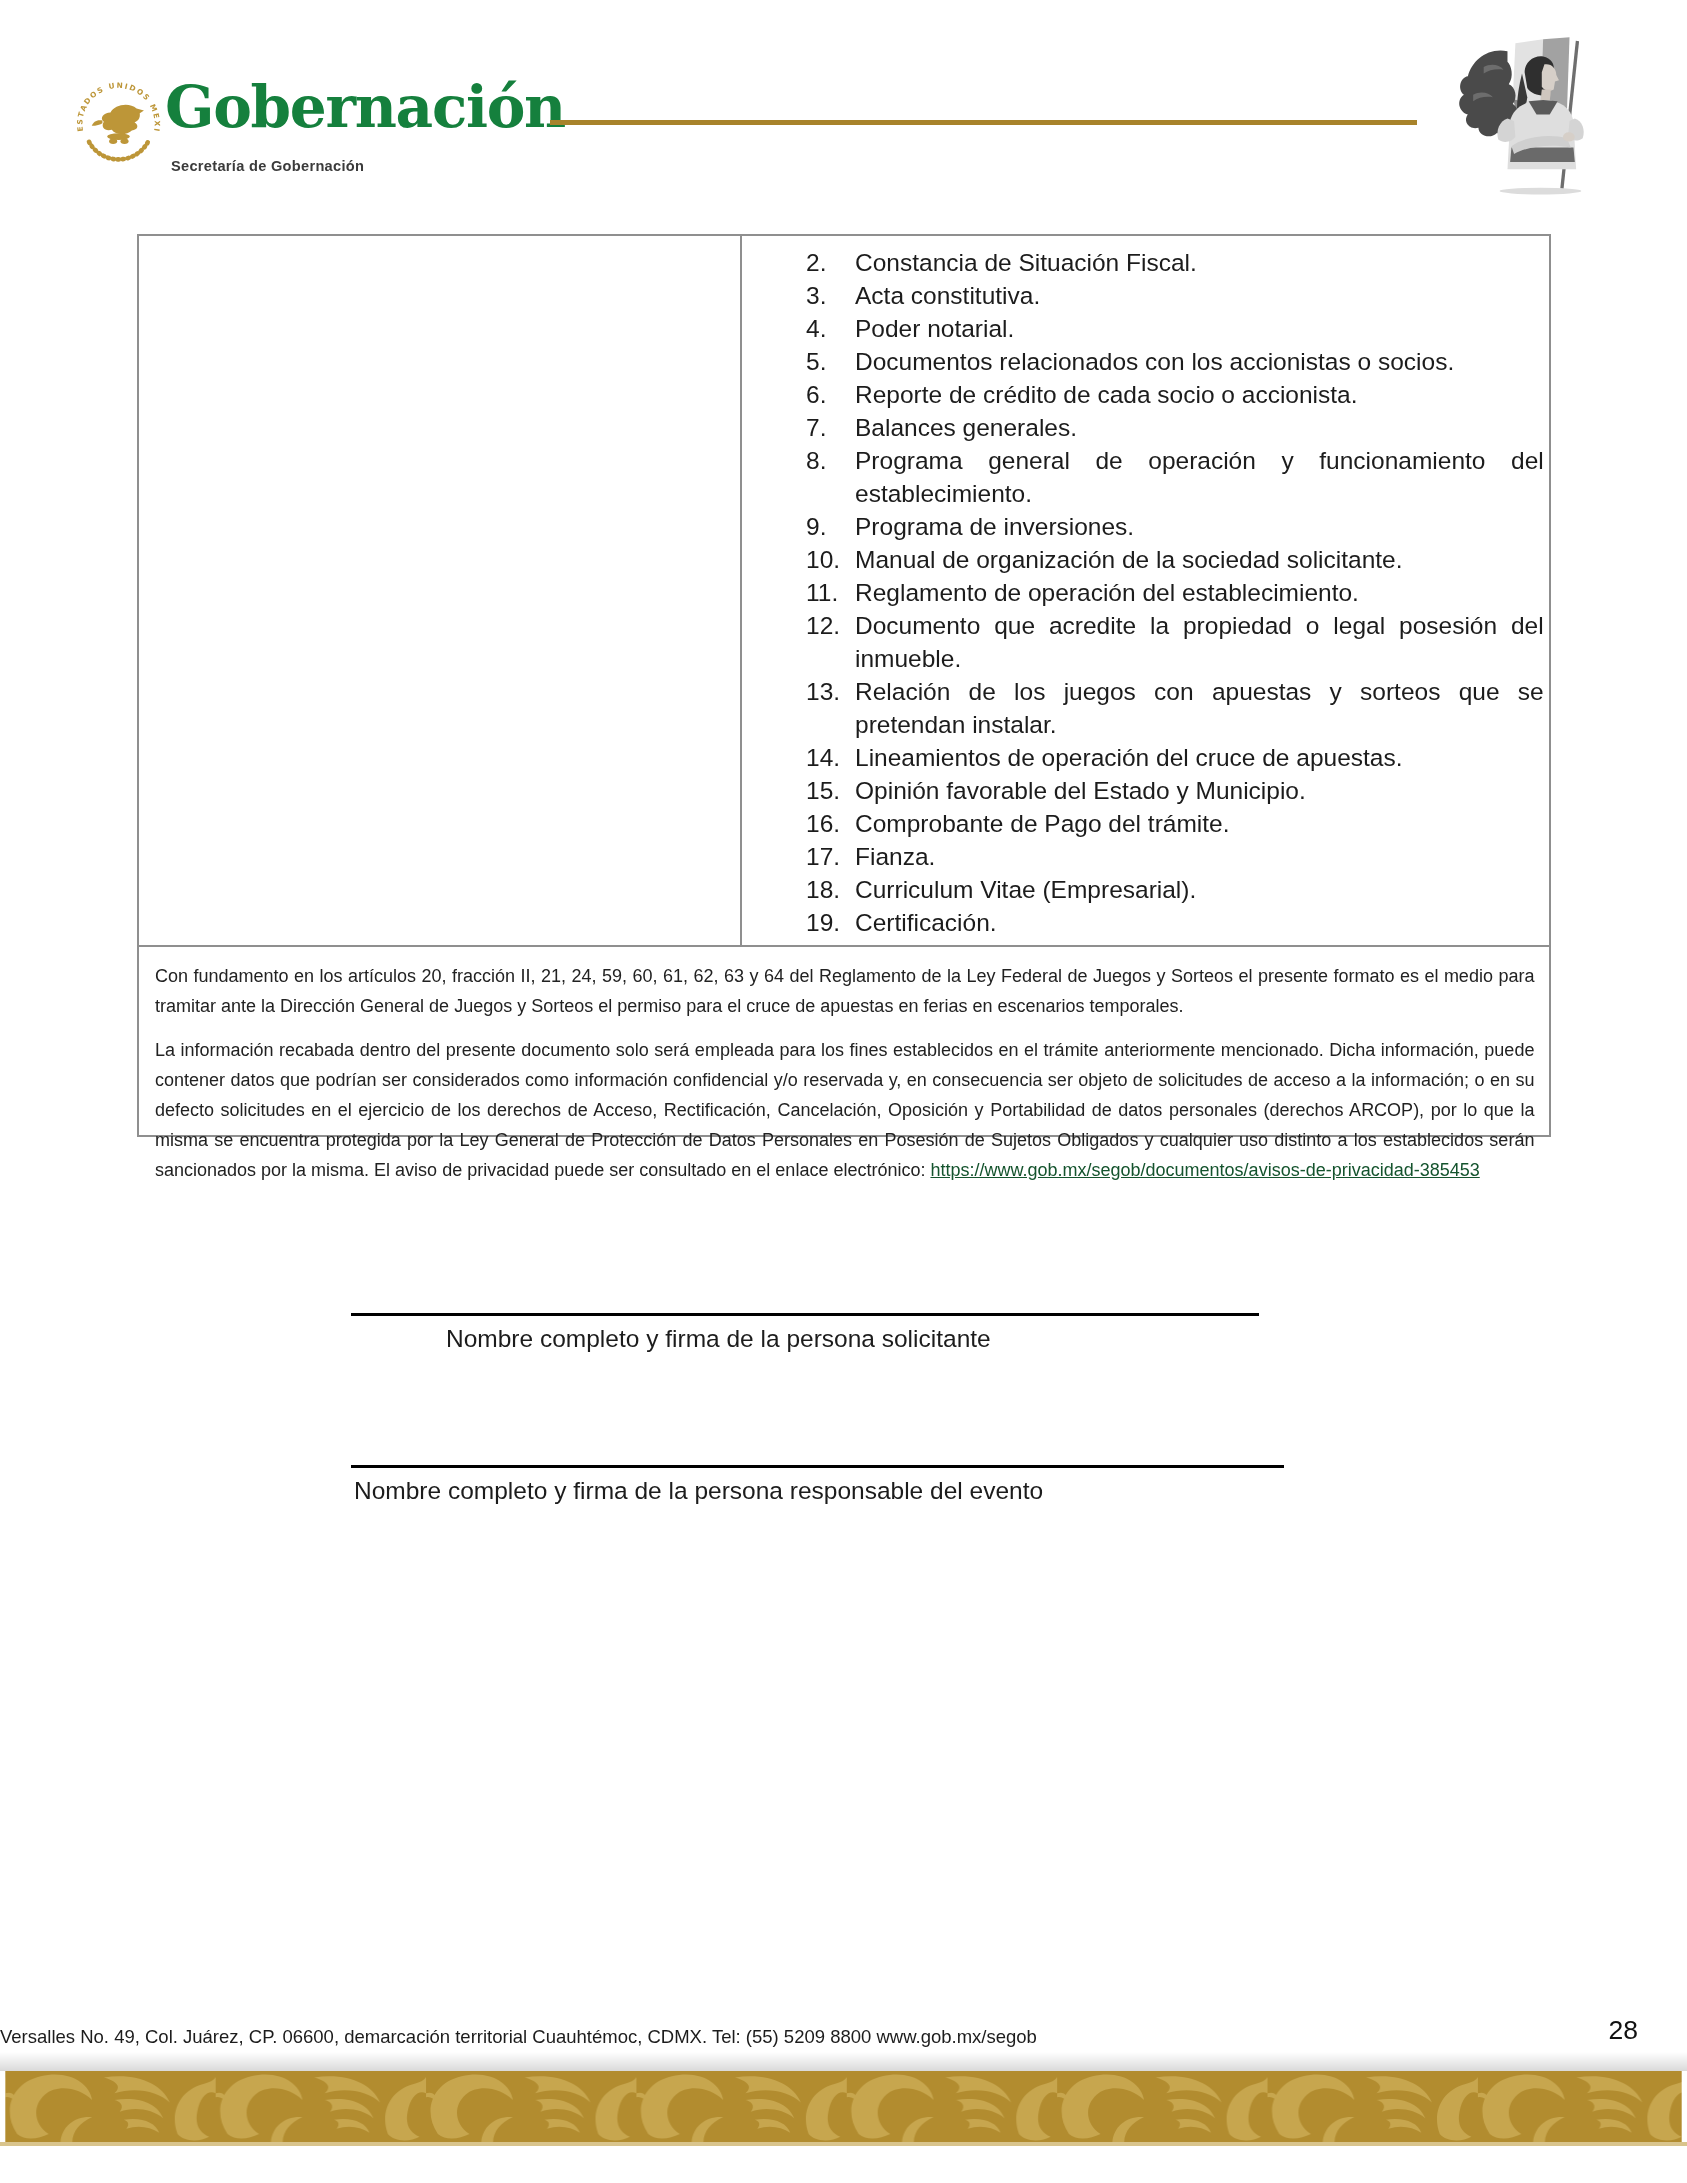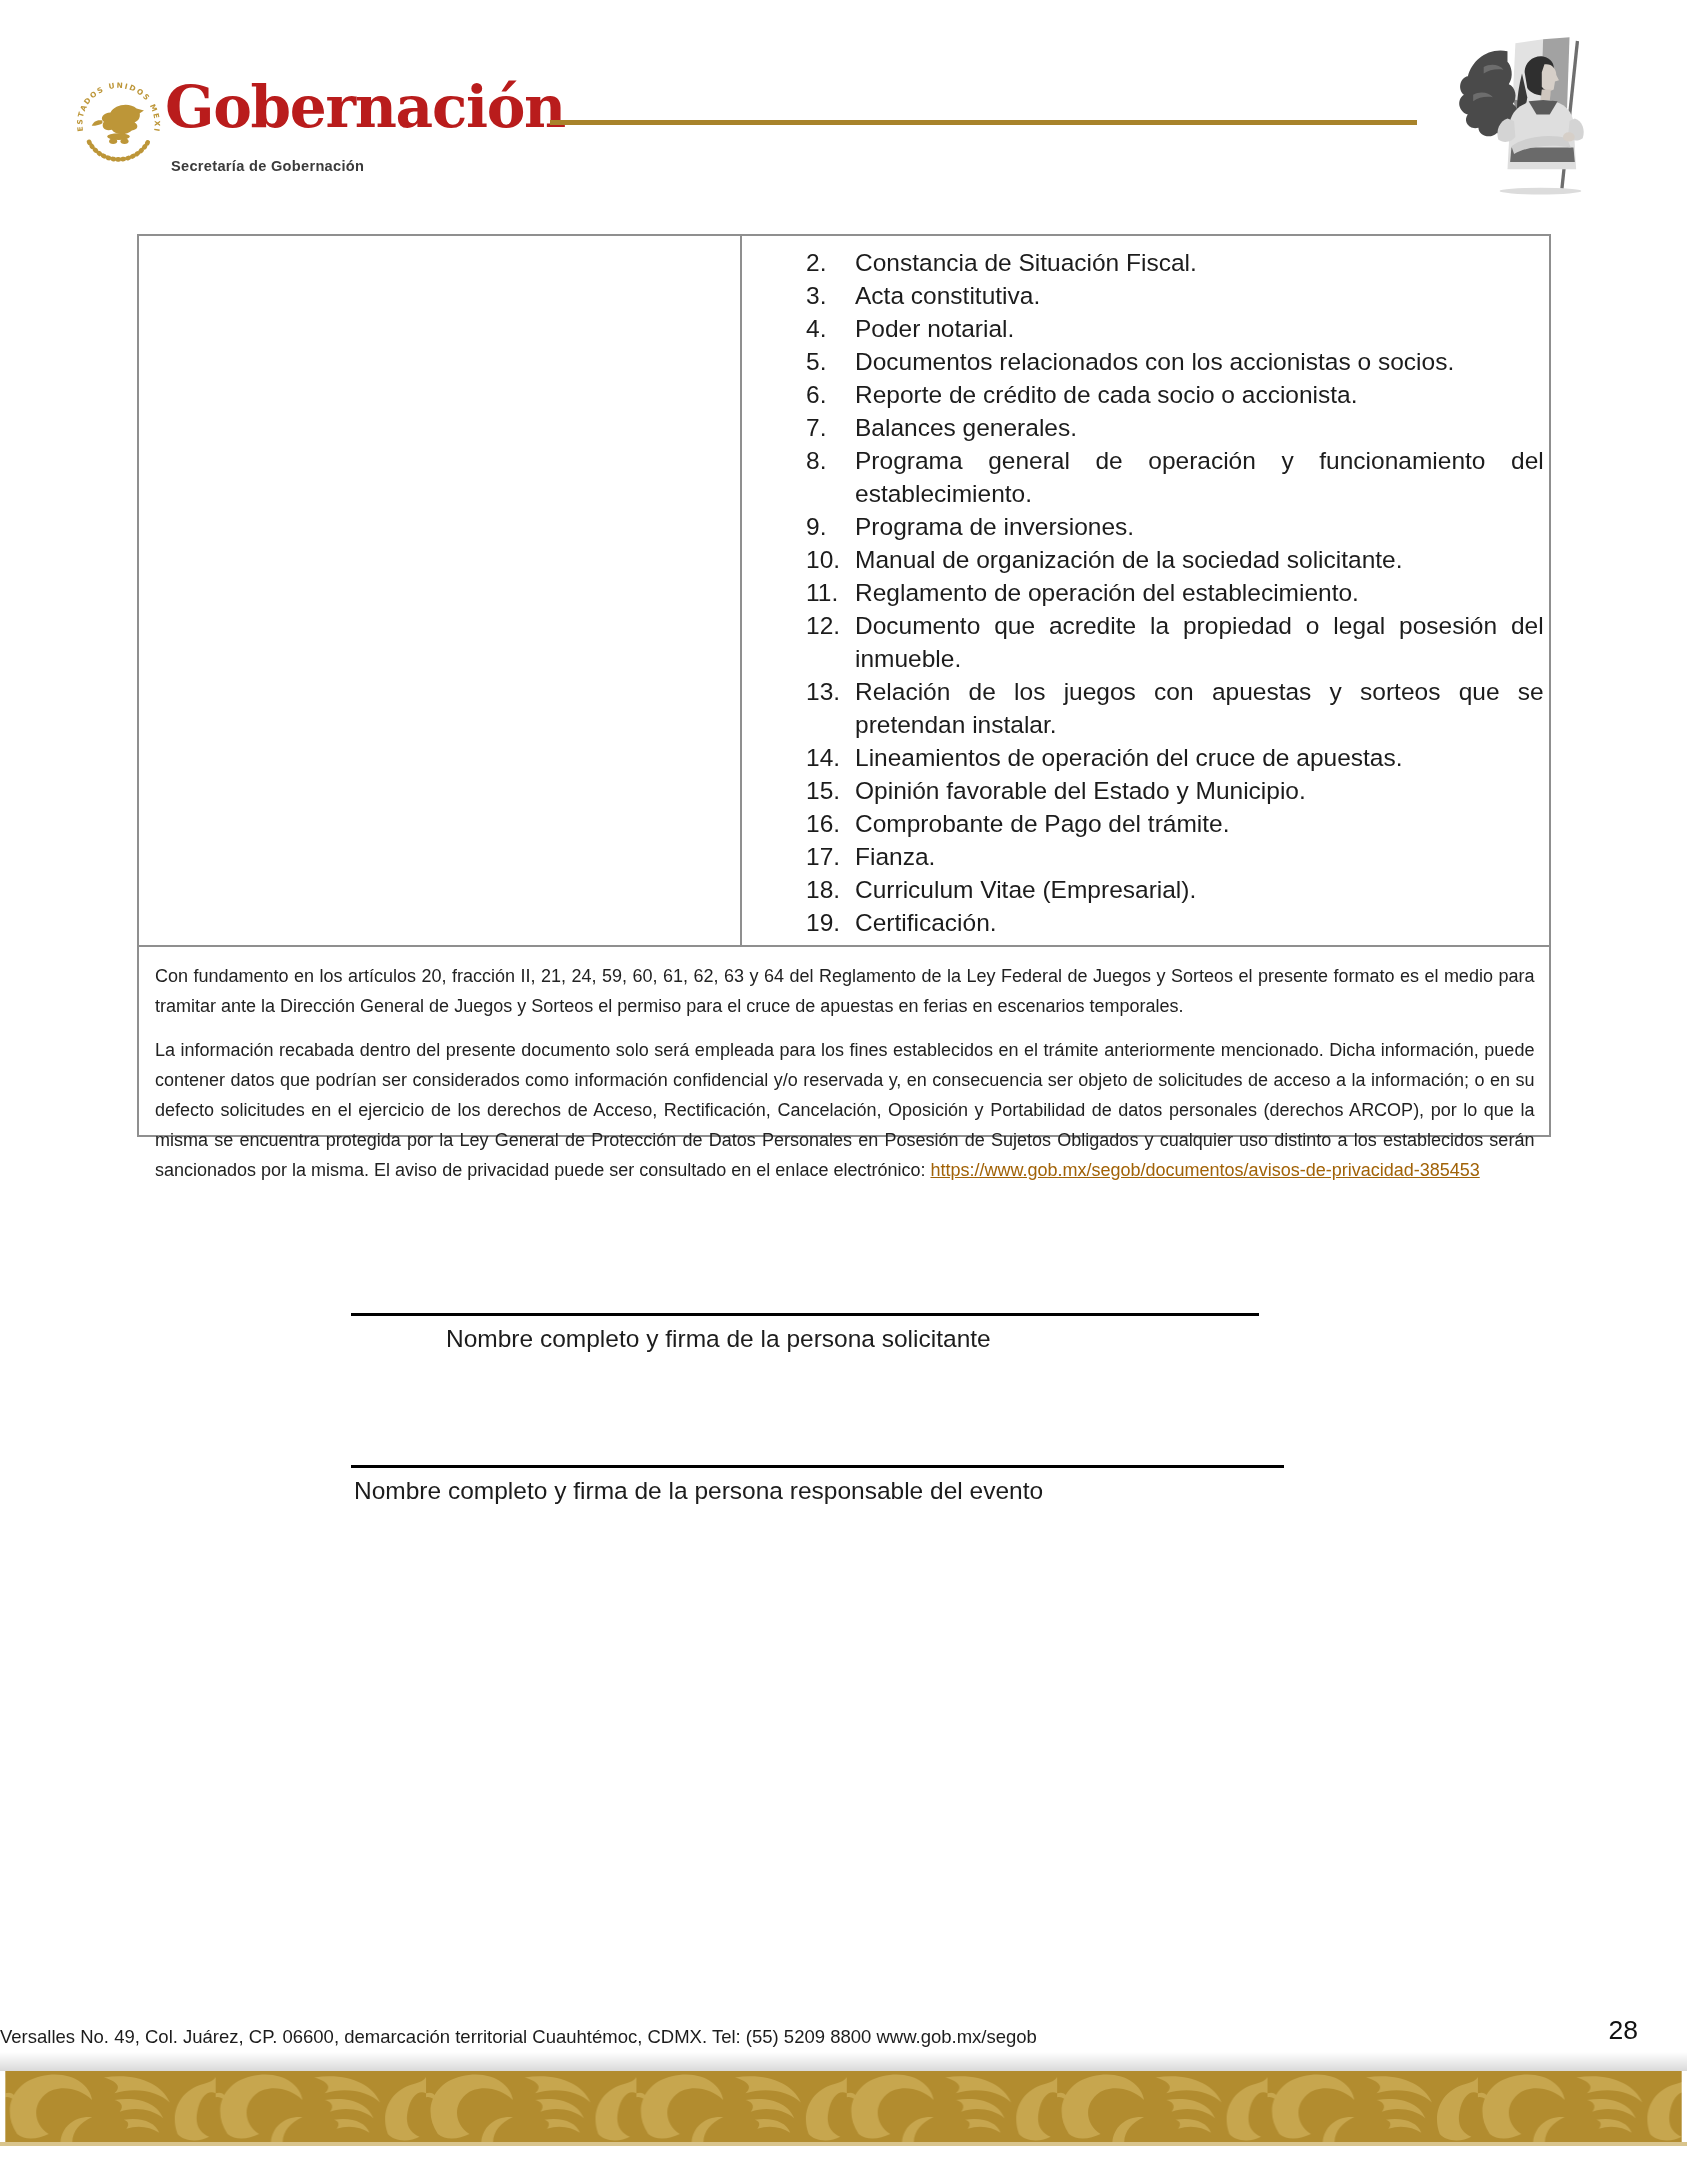--- a/index.html
+++ b/index.html
@@ -7,21 +7,21 @@
   .page {
     position:relative; width:1687px; height:2183px; margin:0 auto;
     background:#ffffff; overflow:hidden;
     font-family:"Liberation Sans", sans-serif; color:#1f1f1f;
   }
   
   .seal { position:absolute; left:73px; top:79px; width:91px; height:91px; }
   .wordmark {
     position:absolute; left:165px; top:78px;
     font-family:"DejaVu Serif", serif; font-weight:700; font-size:58px; line-height:1.0;
-    color:#b91c1c; letter-spacing:-1.3px;
+    color:#15803d; letter-spacing:-1.3px;
   }
   .subtitle {
     position:absolute; left:171px; top:151px;
     font-size:14.6px; font-weight:700; color:#3b3b3b; letter-spacing:0.3px;margin-top:7px;
   }
   .gold-rule { position:absolute; left:550px; top:120px; width:867px; height:5.3px; background:#A8832B; }
   .hero-art { position:absolute; left:1444px; top:34px; width:156px; height:165px; }
 
   
   .doc-table {
@@ -34,21 +34,21 @@
   .req-item { display:flex; font-size:24.5px; line-height:33px; color:#1c1c1c; }
   .req-num  { flex:none; width:49px; }
   .req-text { flex:1; text-align:justify; }
 
   .row-legal {
     border-top:2px solid #8F8F8F; height:190px;
     padding:14px 14.6px 0 16px;
   }
   .row-legal p { font-size:18px; line-height:30px; text-align:justify; color:#222; }
   .row-legal p + p { margin-top:14px; }
-  .privacy-link { color:#a16207; text-decoration:underline; cursor:pointer; }
+  .privacy-link { color:#14532d; text-decoration:underline; cursor:pointer; }
 
   
   .sig-line { position:absolute; height:2.6px; background:#000; }
   .sig-line-1 { left:351px; top:1313px; width:908px; }
   .sig-line-2 { left:351px; top:1465px; width:933px; }
   .sig-label { position:absolute; font-size:24.5px; color:#1c1c1c; white-space:nowrap; }
   .sig-label-1 { left:446px; top:1325px; }
   .sig-label-2 { left:354px; top:1477px; }
 
   

